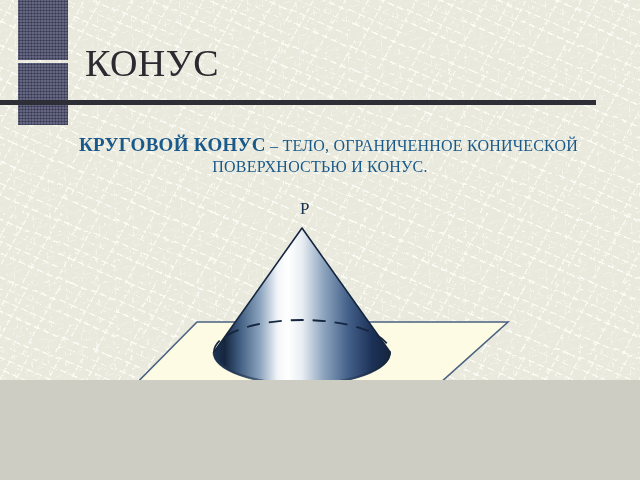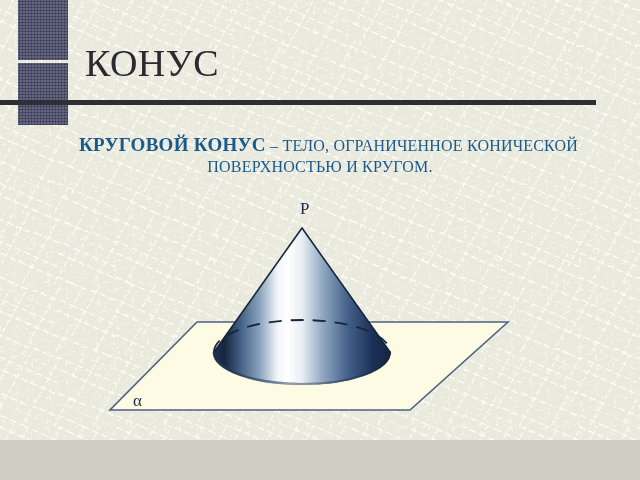--- a/index.html
+++ b/index.html
@@ -3,21 +3,21 @@
 <meta charset="utf-8">
 <style>
   html, body {
     margin: 0;
     padding: 0;
     background: #cdcdc4;
   }
   #slide {
     position: relative;
     width: 640px;
-    height: 440px;
+    height: 380px;
     overflow: hidden;
     background-color: #eab308;
     font-family: "Liberation Serif", serif;
   }
   
   #slide .bg-texture {
     position: absolute;
     inset: 0;
     background-color: #e9e9dd;
     background-image:
@@ -142,21 +142,21 @@
   <div class="bg-mask"></div>
 
   <div class="deco-block top"></div>
   <div class="deco-block bottom"></div>
 
   <div class="slide-title">КОНУС</div>
 
   <div class="header-rule"></div>
 
   <div class="subtitle">
-    <span class="term">КРУГОВОЙ КОНУС</span><span class="def"> – ТЕЛО, ОГРАНИЧЕННОЕ КОНИЧЕСКОЙ ПОВЕРХНОСТЬЮ И КРУГОМ.</span>
+    <span class="term">КРУГОВОЙ КОНУС</span><span class="def"> – ТЕЛО, ОГРАНИЧЕННОЕ КОНИЧЕСКОЙ ПОВЕРХНОСТЬЮ И КОНУС.</span>
   </div>
 
   <div class="figure">
     <svg width="440" height="235" viewBox="0 0 440 235">
       <defs>
         <linearGradient id="coneMetal" x1="0" y1="0" x2="1" y2="0">
           <stop offset="0.00" stop-color="#1d3252"></stop>
           <stop offset="0.06" stop-color="#16263f"></stop>
           <stop offset="0.14" stop-color="#3d5a7e"></stop>
           <stop offset="0.26" stop-color="#8aa3bd"></stop>

